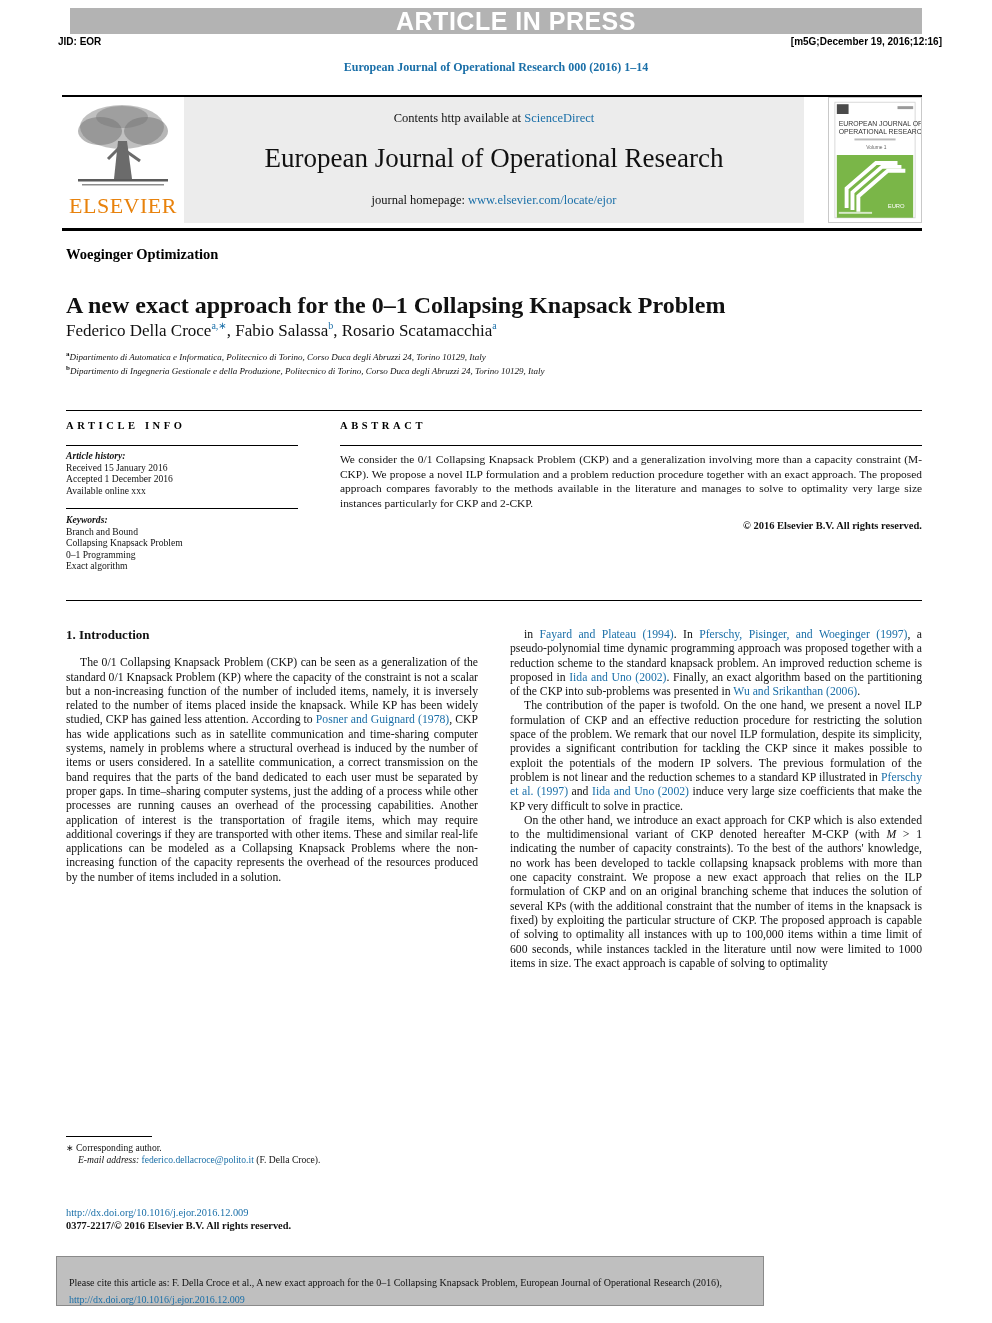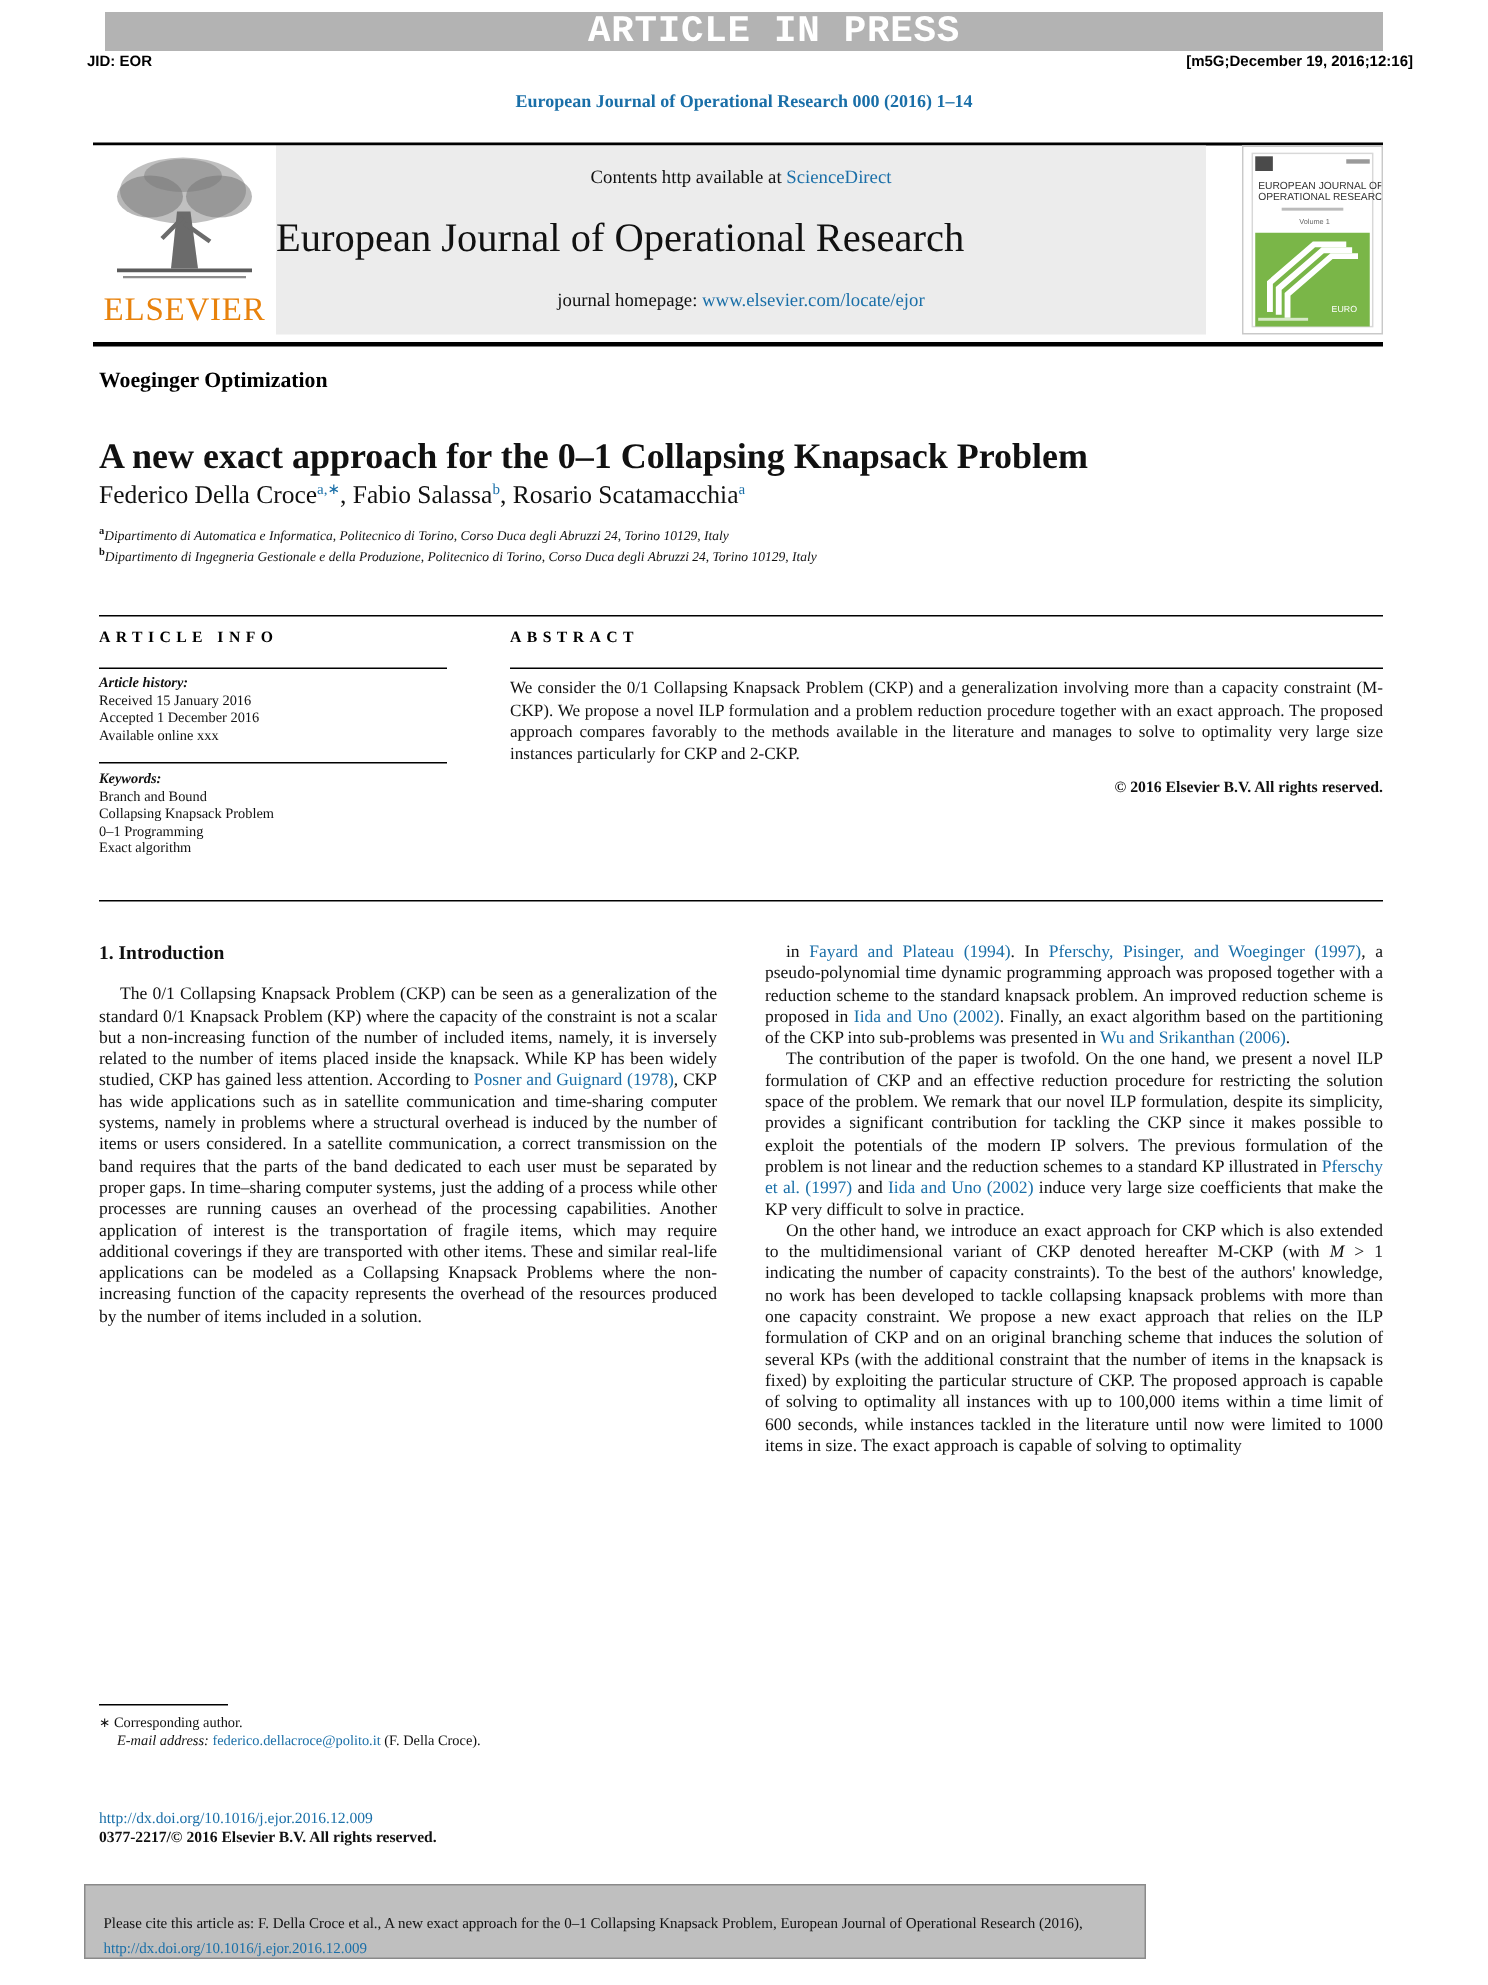--- a/index.html
+++ b/index.html
@@ -20,21 +20,21 @@
     left: 70px; top: 8px;
     width: 852px; height: 26px;
     background: #b3b3b3;
   }
   .aip-text {
     position: absolute;
     left: 0; top: 0;
     width: 852px; height: 26px;
     line-height: 26px;
     text-align: center;
-    font-family: Liberation Mono, monospace;
+    font-family: Liberation Sans, sans-serif;
     font-weight: bold;
     font-size: 25px;
     letter-spacing: 0.5px;
     color: #ffffff;
     padding-left: 40px;
   }
 
   .jid {
     position: absolute;
     left: 58px; top: 36px;
@@ -106,21 +106,21 @@
     text-align: center;
     font-family: "Liberation Serif", serif;
     font-size: 12.5px;
     color: #111;
   }
   .contents-line .sd { color: #1a6fa8; }
   .journal-title {
     position: absolute;
     left: 0; top: 46px;
     width: 620px;
-    text-align: left;
+    text-align: center;
     font-family: "Liberation Serif", serif;
     font-size: 27px;
     color: #111;
   }
   .homepage-line {
     position: absolute;
     left: 0; top: 96px;
     width: 620px;
     text-align: center;
     font-family: "Liberation Serif", serif;

